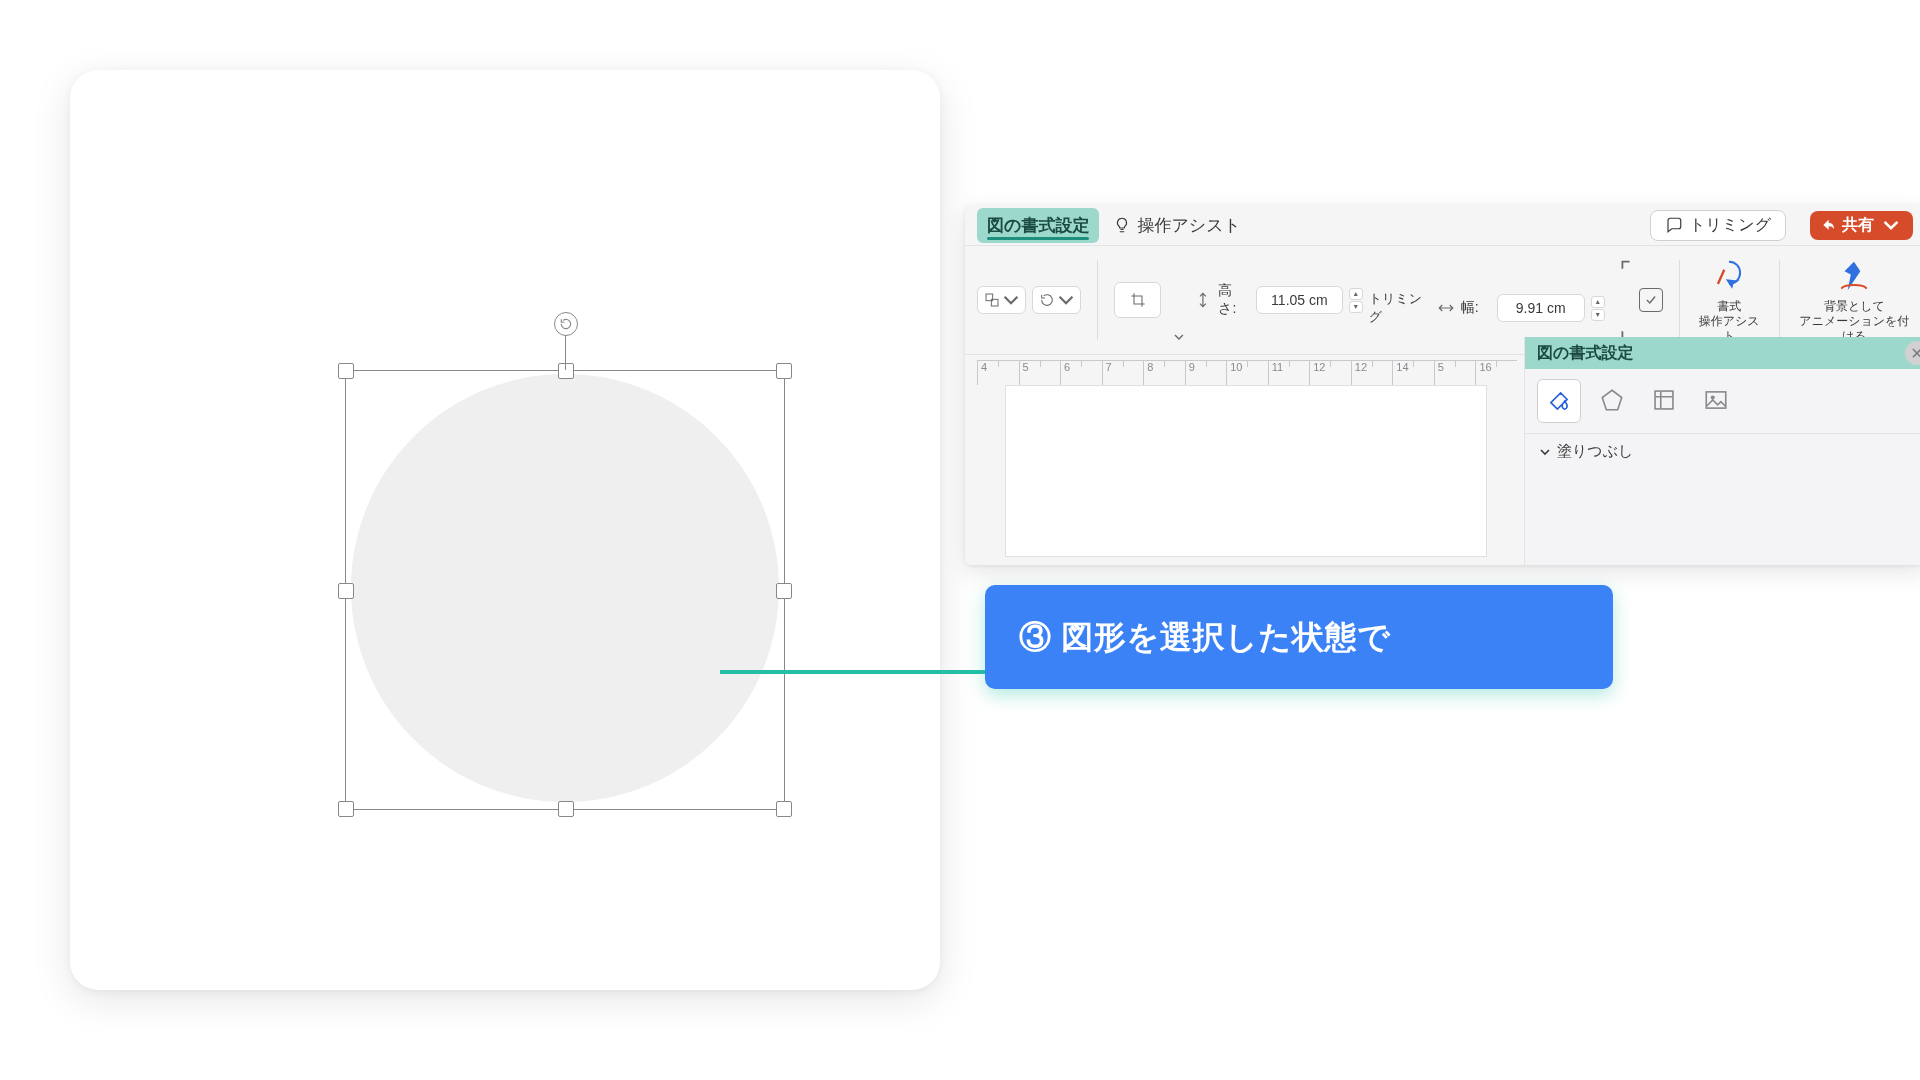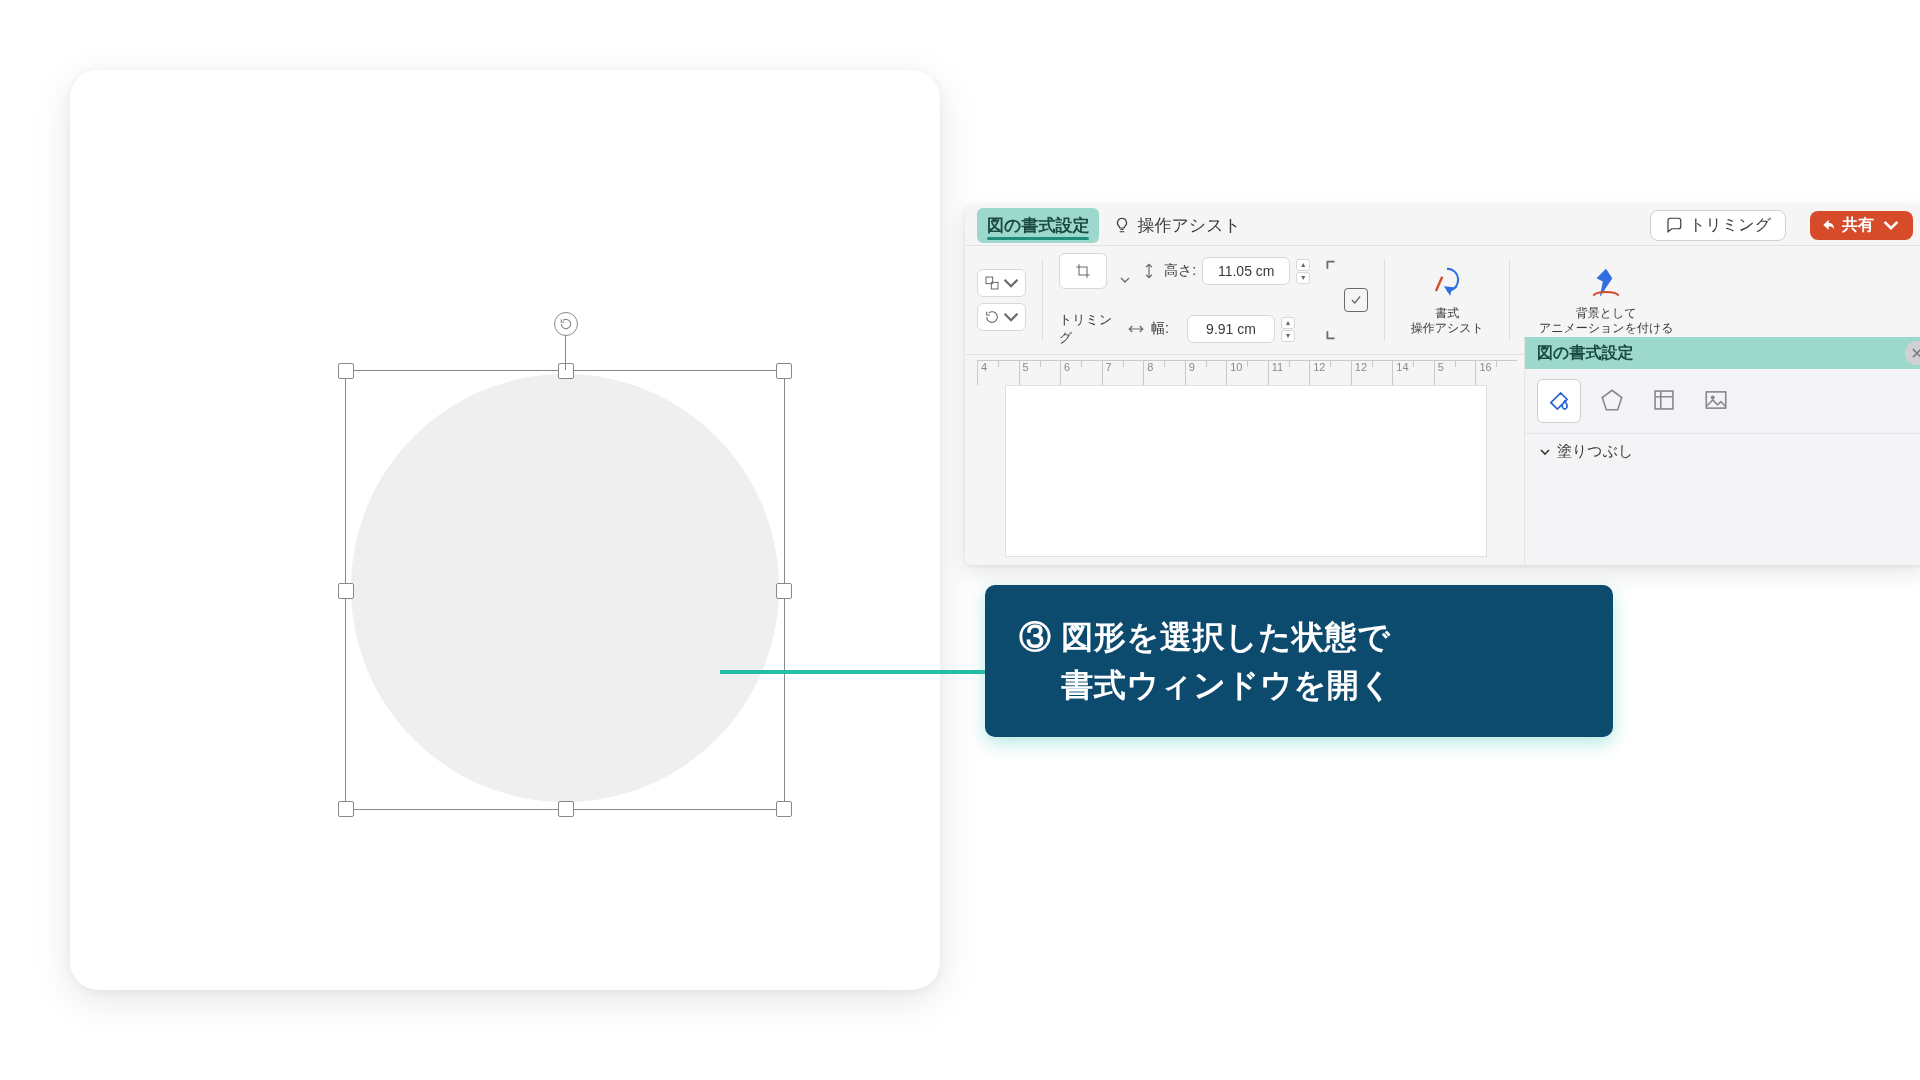--- a/index.html
+++ b/index.html
@@ -155,21 +155,21 @@
   .ribbon-body {
     height: 92px;
     display:flex;
     align-items: stretch;
     padding: 8px 12px;
     gap: 12px;
     border-bottom: 1px solid #e3e3e5;
   }
   .rb-divider { width:1px; background:#dddde0; margin:6px 4px; }
 
-  .rb-group { display:flex; flex-direction:column; justify-content:center; gap:6px; }
+  .rb-group { display:flex; justify-content:center; gap:6px; }
   .rb-group .row { display:flex; align-items:center; gap:6px; }
 
   .tiny-btn {
     height:26px;
     padding:0 6px;
     border:1px solid #d8d8db;
     border-radius:6px;
     background:#ffffff;
     display:flex; align-items:center; justify-content:center;
     color:#6a6a6e;
@@ -364,21 +364,21 @@
     width:265px;
     height:4px;
     background:#23bfa5;
   }
   .callout {
     position:absolute;
     left:985px;
     top:585px;
     width:560px;
     padding:28px 34px;
-    background:#0c4a6e;
+    background:#3b82f6;
     border-radius:10px;
     color:#ffffff;
     font-size:32px;
     font-weight:700;
     line-height:1.5;
     letter-spacing:0.02em;
     box-shadow: 0 6px 18px rgba(35,191,165,0.35);
   }
 </style>
 </head>
@@ -602,14 +602,13 @@
           </svg>
         <span>塗りつぶし</span>
       </div>
     </div>
   </div>
 </div>
 
 <div class="callout-line"></div>
 <div class="callout">
   <div>③ 図形を選択した状態で</div>
-  <div>　 書式ウィンドウを開く</div>
 </div>
 
 </body></html>

